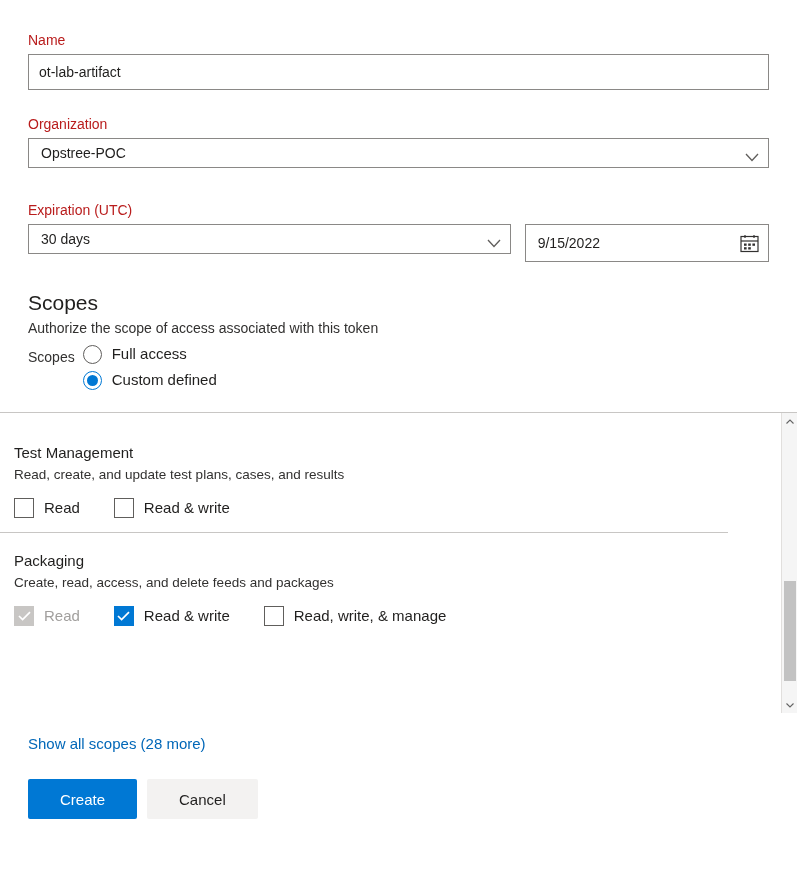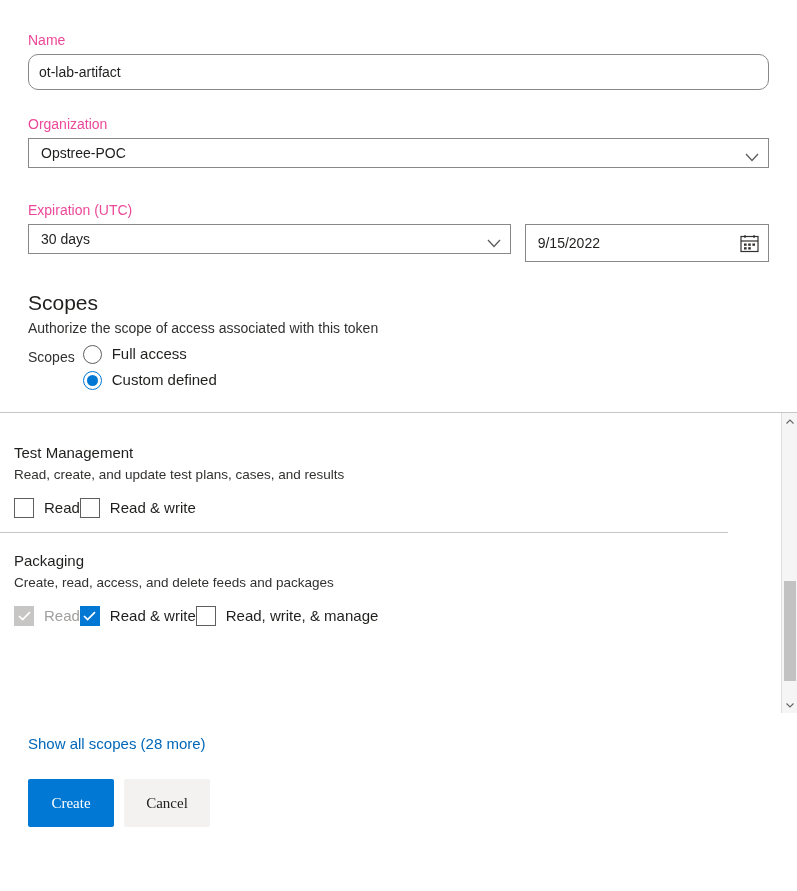--- a/index.html
+++ b/index.html
@@ -48,37 +48,37 @@
     cursor: pointer;
     background: transparent;
     border: none;
     color: #323130;
   }
   .form-area {
     padding: 0 28px;
   }
   .field-label {
     font-size: 14px;
-    color: #ec4899;
+    color: #b91c1c;
     margin: 24px 0 4px 0;
     line-height: 20px;
   }
   .field-label.first { margin-top: 30px; }
   .text-input {
     width: 100%;
     height: 36px;
     box-sizing: border-box;
     border: 1px solid #8a8886;
     background: #ffffff;
     padding: 0 10px;
     font-size: 14px;
     font-family: "Liberation Sans", sans-serif;
     color: #201f1e;
     outline: none;
-    border-radius: 10px;
+    border-radius: 0;
   }
   .select-wrap {
     position: relative;
     width: 100%;
     height: 38px;
   }
   .select-box {
     width: 100%;
     height: 30px;
     box-sizing: border-box;
@@ -216,21 +216,21 @@
     color: #201f1e;
     margin: 0 0 3px 0;
     line-height: 20px;
   }
   .scope-desc {
     font-size: 13.5px;
     color: #323130;
     margin: 0 0 14px 0;
     line-height: 18px;
   }
-  .checkbox-row { display: flex; align-items: flex-start; }
+  .checkbox-row { display: flex; align-items: flex-start; gap: 34px; }
   .checkbox-item { display: flex; align-items: center; cursor: pointer; }
   .checkbox-box {
     width: 20px; height: 20px;
     border: 1px solid #605e5c;
     box-sizing: border-box;
     background: #ffffff;
     display: inline-flex;
     align-items: center;
     justify-content: center;
     flex: none;
@@ -287,25 +287,25 @@
     color: #0067b8;
     text-decoration: none;
     cursor: pointer;
   }
   .footer {
     margin: 26px 0 0 28px;
     display: flex;
     gap: 10px;
   }
   .btn {
-    height: 48px;
+    height: 40px;
     min-width: 86px;
-    padding: 0 20px;
+    padding: 0 32px;
     font-size: 15px;
-    font-family: Liberation Serif, serif;
+    font-family: Liberation Sans, sans-serif;
     border: none;
     cursor: pointer;
     border-radius: 2px;
   }
   .btn-primary {
     background: #0078d4;
     color: #ffffff;
   }
   .btn-default {
     background: #f3f2f1;

